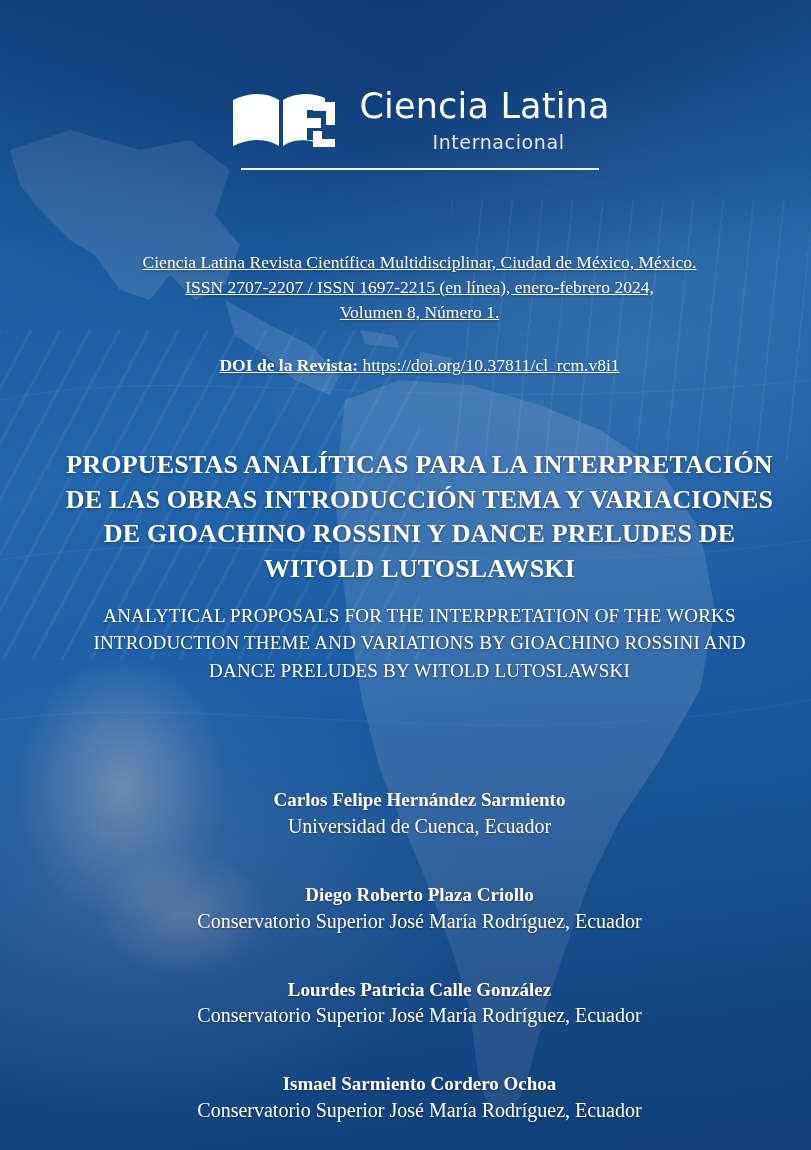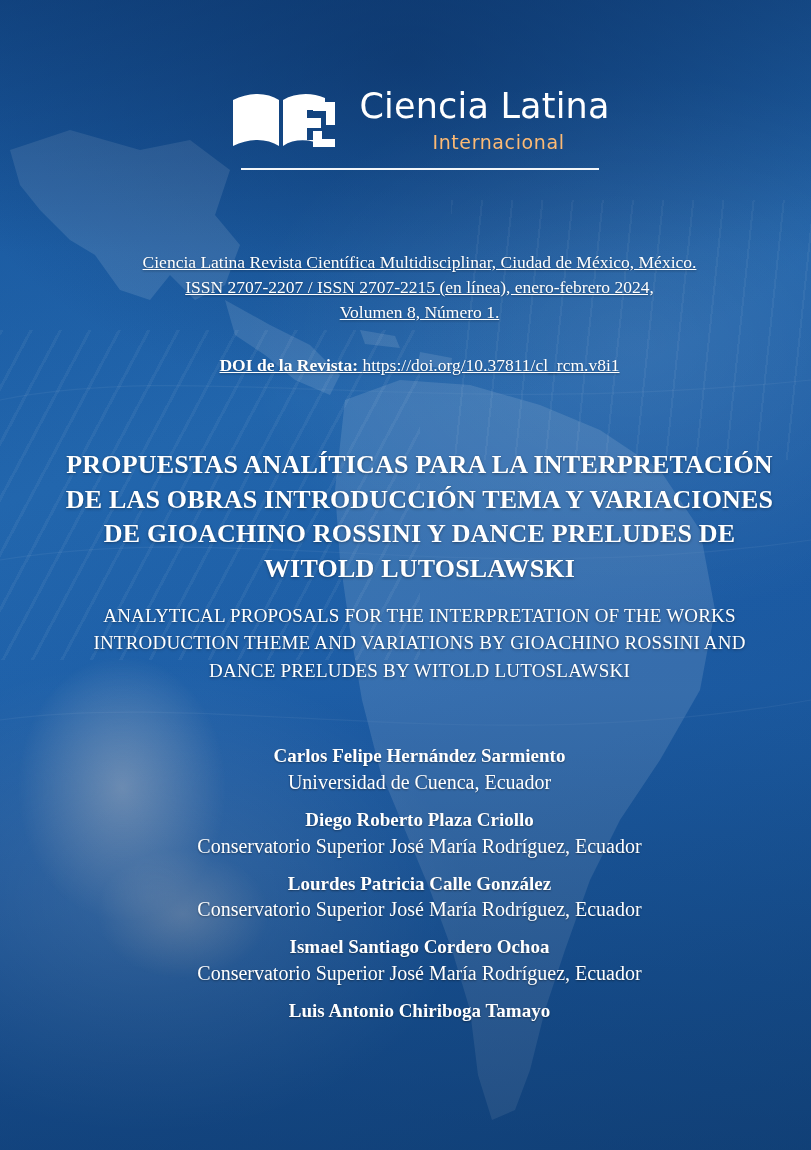--- a/index.html
+++ b/index.html
@@ -106,21 +106,21 @@
   .logo-title {
     font-family: "DejaVu Sans", sans-serif;
     font-size: 35px;
     letter-spacing: 0.2px;
     color: #ffffff;
   }
   .logo-sub {
     font-family: "DejaVu Sans", sans-serif;
     font-size: 19px;
     letter-spacing: 0.6px;
-    color: #fdba74;
+    color: #e5e5e5;
     margin-top: 9px;
     align-self: center;
     padding-left: 28px;
   }
   .logo-rule {
     margin-top: 14px;
     width: 358px;
     height: 2px;
     background: #ffffff;
     opacity: 0.95;
@@ -176,20 +176,21 @@
   
   .authors {
     position: absolute;
     top: 744px;
     left: 40px;
     right: 40px;
     text-align: center;
   }
   .author {
     margin-bottom: 13px;
+    margin-top: 44px;
   }
   .author-name {
     font-size: 19px;
     font-weight: bold;
     line-height: 1.25;
     text-shadow: 0 1px 2px rgba(0,0,0,0.4);
   }
   .author-affil {
     font-size: 20px;
     line-height: 1.3;
@@ -247,21 +248,21 @@
         <div class="logo-text">
           <div class="logo-title">Ciencia Latina</div>
           <div class="logo-sub">Internacional</div>
         </div>
       </div>
       <div class="logo-rule"></div>
     </div>
 
     <div class="journal-info">
       <div>Ciencia Latina Revista Científica Multidisciplinar, Ciudad de México, México.</div>
-      <div>ISSN 2707-2207 / ISSN 2707-2215 (en línea), enero-febrero 2024,</div>
+      <div>ISSN 2707-2207 / ISSN 1697-2215 (en línea), enero-febrero 2024,</div>
       <div>Volumen 8, Número 1.</div>
       <div class="doi-line">
         <span class="doi-label">DOI de la Revista:</span>
         <span>https://doi.org/10.37811/cl_rcm.v8i1</span>
       </div>
     </div>
 
     <div class="title-es">PROPUESTAS ANALÍTICAS PARA LA INTERPRETACIÓN DE LAS OBRAS INTRODUCCIÓN TEMA Y VARIACIONES DE GIOACHINO ROSSINI Y DANCE PRELUDES DE WITOLD LUTOSLAWSKI</div>
     <div class="title-en">ANALYTICAL PROPOSALS FOR THE INTERPRETATION OF THE WORKS INTRODUCTION THEME AND VARIATIONS BY GIOACHINO ROSSINI AND DANCE PRELUDES BY WITOLD LUTOSLAWSKI</div>
 
@@ -272,21 +273,21 @@
       </div>
       <div class="author">
         <div class="author-name">Diego Roberto Plaza Criollo</div>
         <div class="author-affil">Conservatorio Superior José María Rodríguez, Ecuador</div>
       </div>
       <div class="author">
         <div class="author-name">Lourdes Patricia Calle González</div>
         <div class="author-affil">Conservatorio Superior José María Rodríguez,  Ecuador</div>
       </div>
       <div class="author">
-        <div class="author-name">Ismael Santiago Cordero Ochoa</div>
+        <div class="author-name">Ismael Sarmiento Cordero Ochoa</div>
         <div class="author-affil">Conservatorio Superior José María Rodríguez, Ecuador</div>
       </div>
       <div class="author">
         <div class="author-name">Luis Antonio Chiriboga Tamayo</div>
       </div>
     </div>
 
   </div>
 </div>
 

